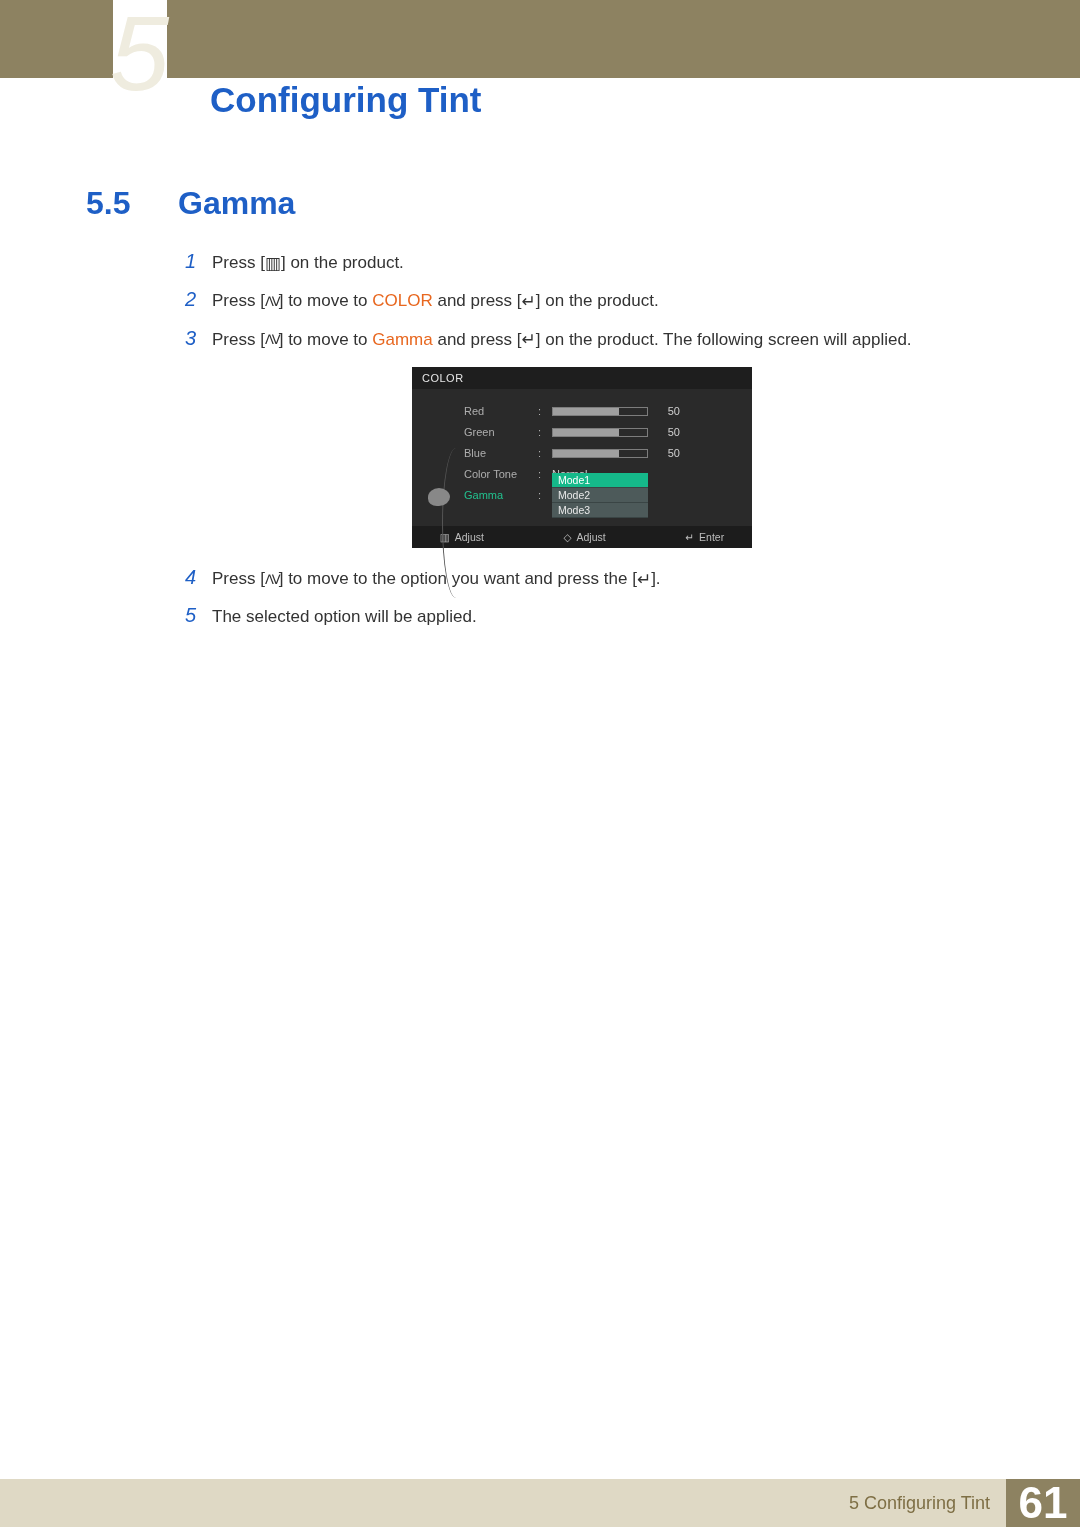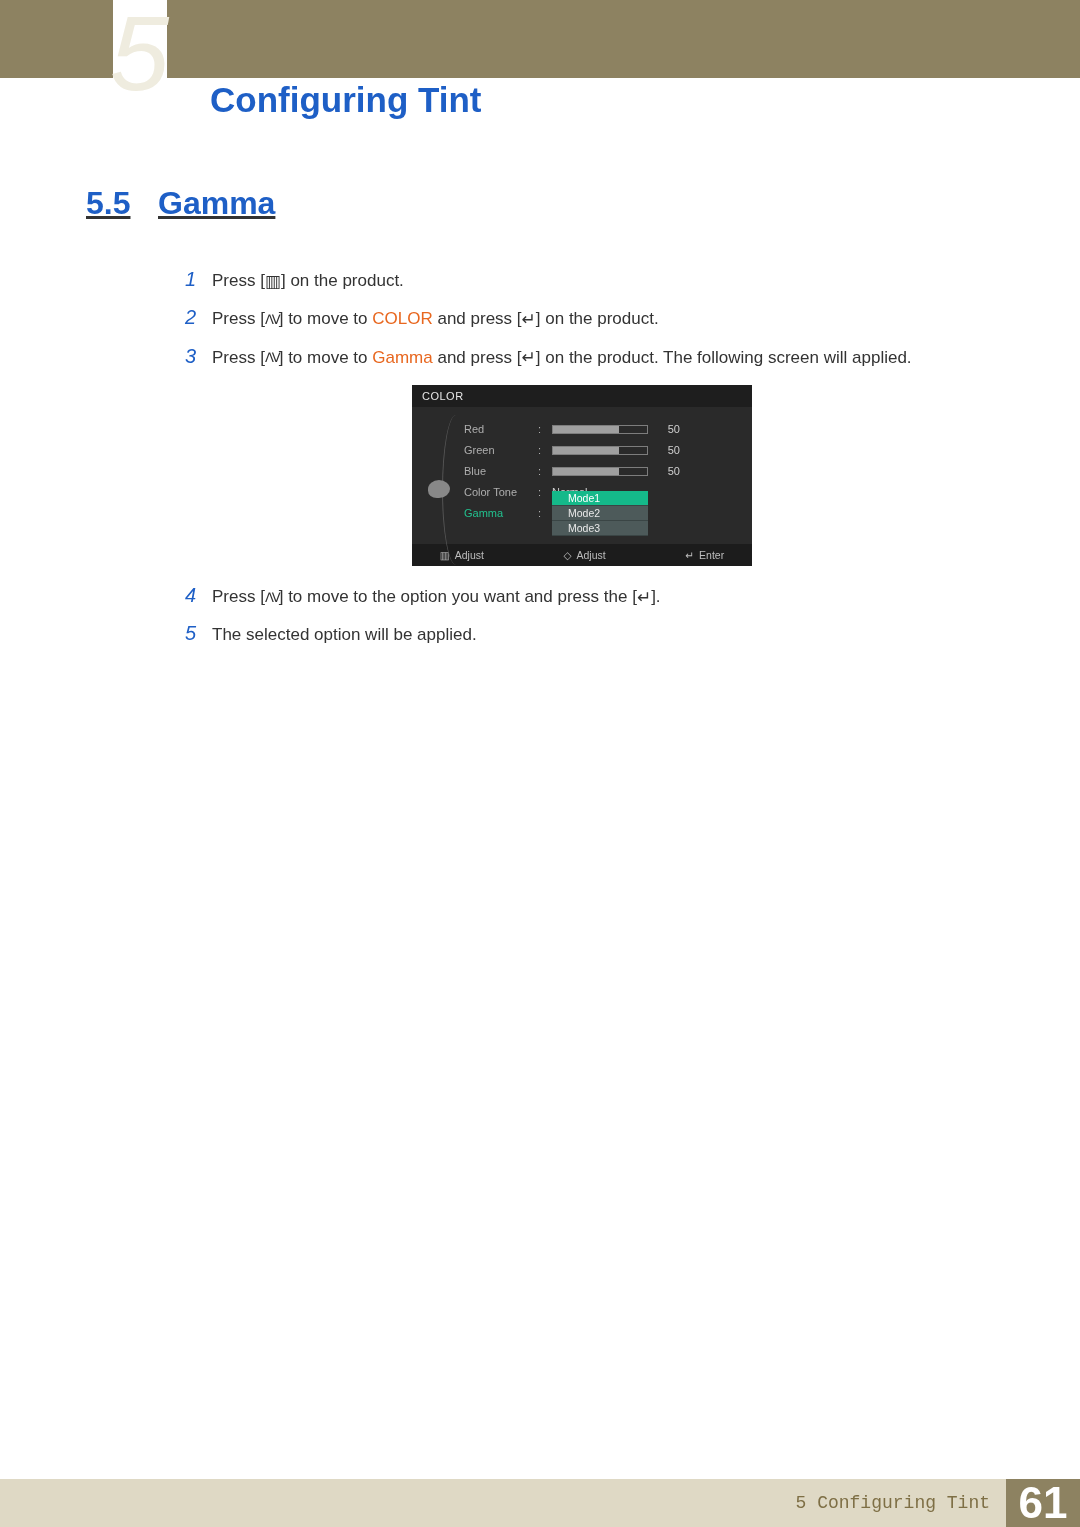--- a/index.html
+++ b/index.html
@@ -43,21 +43,21 @@
     font-weight: bold;
     color: #1e5fc6;
     margin-top: 48px;
   }
   .content {
     position: absolute;
     left: 86px;
     top: 185px;
     width: 900px;
   }
-  .section-row { display: flex; margin-bottom: 46px; text-decoration: underline; }
+  .section-row { display: flex; gap: 20px; margin-bottom: 28px; }
   .section-num { font-size: 32px; font-weight: bold; color: #1e5fc6; width: 72px; }
   .section-title { font-size: 32px; font-weight: bold; color: #1e5fc6; }
   .body-text { margin-left: 78px; font-size: 17px; color: #333; margin-bottom: 18px; line-height: 1.5; }
   .note-row { margin-left: 122px; font-size: 16px; color: #333; margin-bottom: 36px; }
   .orange { color: #e8671f; }
   .subsection-row { margin-left: 78px; display: flex; gap: 14px; margin-bottom: 24px; }
   .subsection-num { font-size: 19px; font-weight: bold; color: #1e5fc6; }
   .subsection-title { font-size: 19px; font-weight: bold; color: #1e5fc6; }
   .steps { margin-left: 92px; }
   .step-row { display: flex; gap: 16px; margin-bottom: 12px; align-items: baseline; }
@@ -78,20 +78,21 @@
     background: #1e1e1e;
     color: #e6e6e6;
     padding: 5px 10px;
     font-size: 11px;
     letter-spacing: 0.5px;
   }
   .osd-body {
     display: flex;
     padding: 12px 10px 20px 8px;
     gap: 6px;
+    align-items: flex-end;
   }
   .osd-left {
     width: 38px;
     display: flex;
     flex-direction: column;
     align-items: center;
     justify-content: center;
     position: relative;
   }
   .osd-arc {
@@ -131,21 +132,21 @@
     position: absolute; left: 0; top: 0; bottom: 0;
     background: #9f9f9f;
   }
   .osd-val { width: 24px; text-align: right; color: #cfcfcf; font-size: 11px; }
   .osd-text-val { color: #cfcfcf; font-size: 11px; }
   .osd-dropdown {
     margin-left: 0;
   }
   .osd-dd-item {
     width: 96px;
-    padding: 1px 16px;
+    padding: 1px 6px;
     font-size: 10.5px;
     background: #4d5a5a;
     color: #e9e9e9;
     border-bottom: 1px solid #3a4545;
   }
   .osd-dd-item.selected { background: #15b98a; color: #fff; }
   .osd-footer {
     background: #1c1c1c;
     color: #bdbdbd;
     display: flex;
@@ -166,21 +167,20 @@
   }
   .footer-strip {
     flex: 1;
     background: #dfd9c5;
     display: flex;
     align-items: center;
     justify-content: flex-end;
     padding-right: 16px;
     color: #7e6f45;
     font-size: 18px;
-    font-family: Liberation Mono, monospace;
   }
   .footer-num {
     width: 74px;
     background: #8d8261;
     color: #fff;
     font-size: 44px;
     font-weight: bold;
     display: flex;
     align-items: center;
     justify-content: center;

